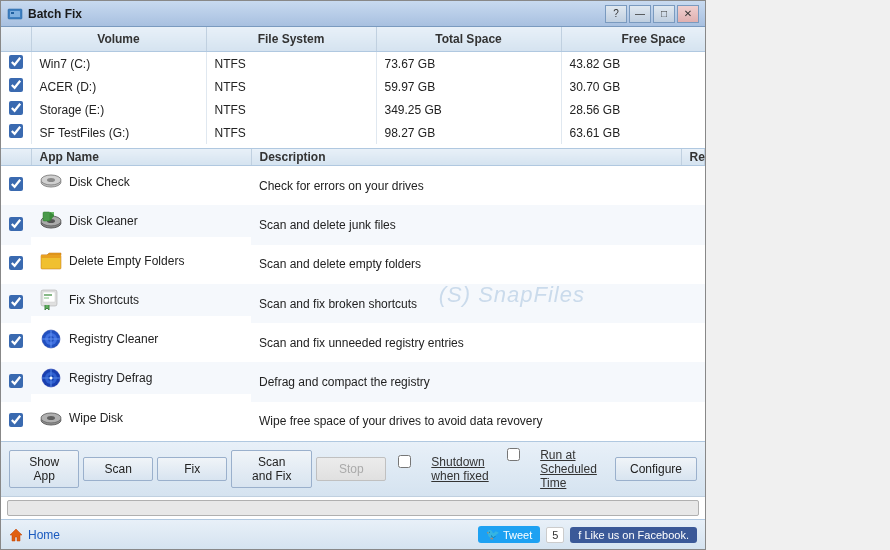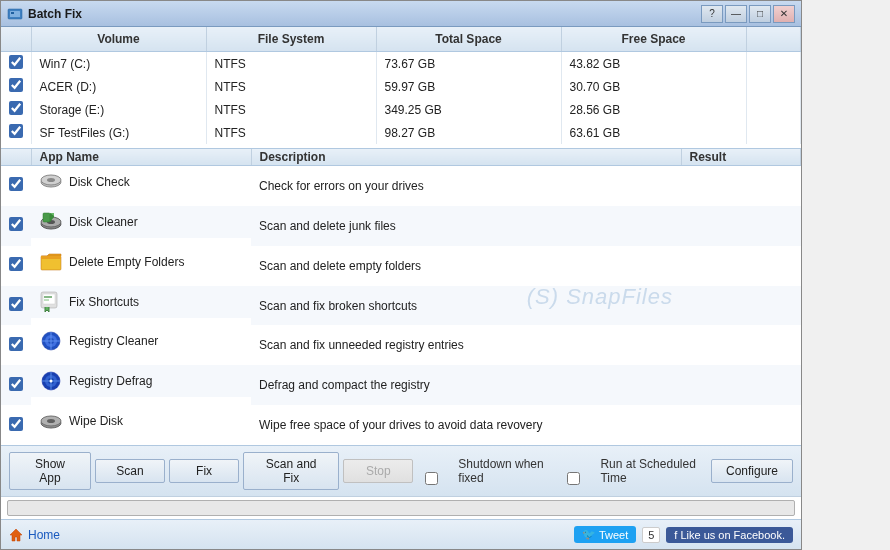--- a/index.html
+++ b/index.html
@@ -5,21 +5,21 @@
     * { box-sizing: border-box; margin: 0; padding: 0; }
     body {
       font-family: 'Segoe UI', Tahoma, sans-serif;
       font-size: 12px;
       background: #f0f0f0;
       width: 890px;
       height: 550px;
       overflow: hidden;
     }
     .window {
-      width: 802px;
+      width: 706px;
       height: 550px;
       display: flex;
       flex-direction: column;
       border: 1px solid #888;
       background: #f5f5f5;
     }
     .title-bar {
       background: linear-gradient(to bottom, #c8daf0, #a8c0e0);
       display: flex;
       align-items: center;
@@ -136,21 +136,21 @@
       font-size: 12px;
     }
     .apps-table td {
       padding: 3px 8px;
       vertical-align: middle;
       color: #222;
     }
     .apps-table tr:nth-child(even) td { background: #f5f8fc; }
     .snapfiles-watermark {
       position: absolute;
-      right: 128px;
+      right: 120px;
       top: 50%;
       transform: translateY(-50%);
       font-size: 22px;
       color: rgba(160,190,220,0.5);
       font-style: italic;
       pointer-events: none;
       white-space: nowrap;
       letter-spacing: 1px;
     }
 
@@ -181,24 +181,25 @@
       cursor: default;
     }
     .toolbar-options {
       display: flex;
       align-items: center;
       gap: 12px;
       margin-left: 8px;
     }
     .toolbar-option {
       display: flex;
-      align-items: flex-end;
+      align-items: flex-start;
       gap: 20px;
       font-size: 12px;
       color: #333;
+      text-decoration: underline;
     }
     .toolbar-option input[type=checkbox] {
       accent-color: #3a6ab0;
     }
     .toolbar-right {
       margin-left: auto;
     }
     .configure-btn {
       padding: 4px 14px;
       background: linear-gradient(to bottom, #f0f4f8, #d8e4f0);

